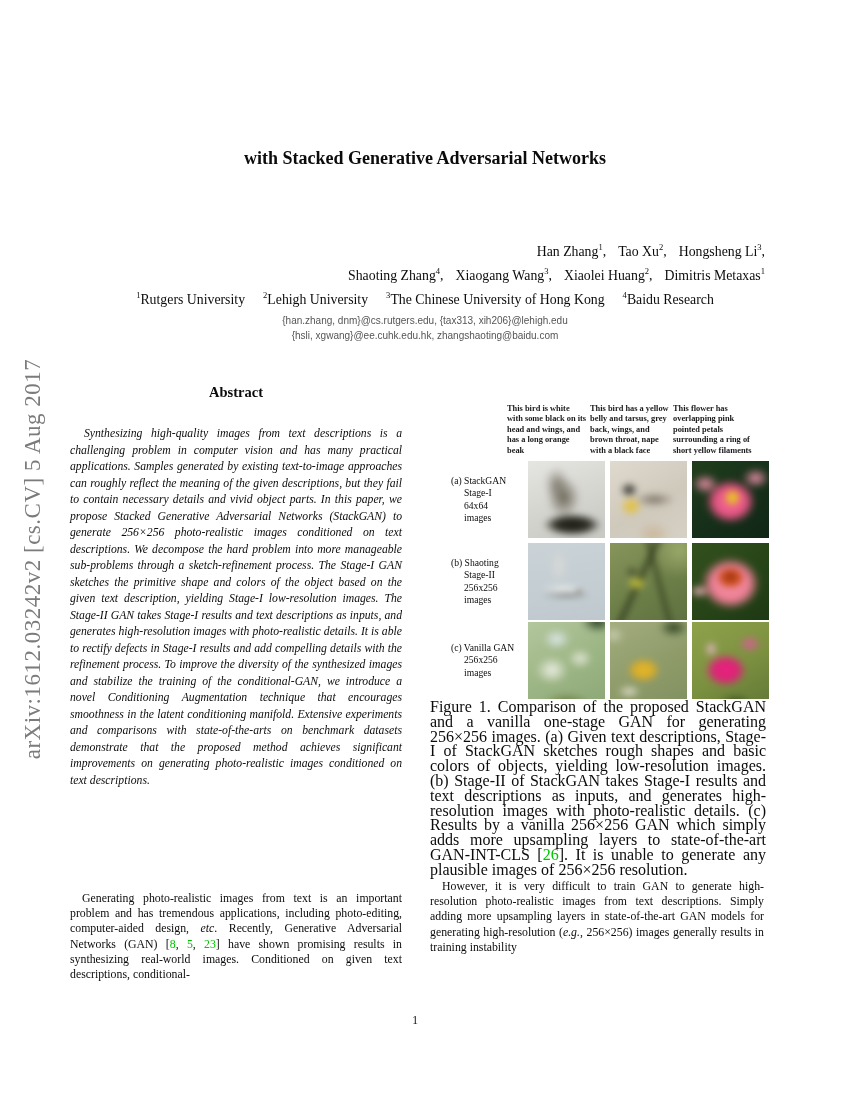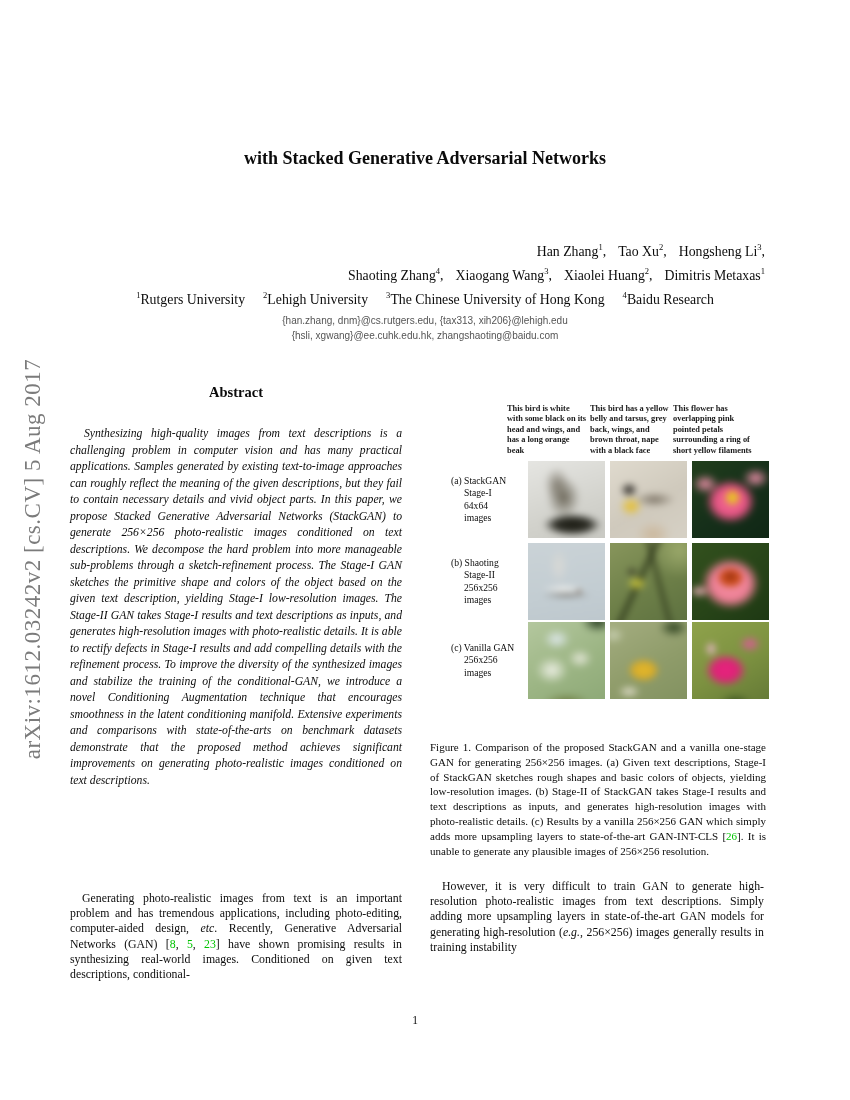--- a/index.html
+++ b/index.html
@@ -47,22 +47,22 @@
                color:#1a1a1a;font-weight:bold;}
   .fig-textcap:nth-child(1){left:77px;}
   .fig-textcap:nth-child(2){left:160px;}
   .fig-textcap:nth-child(3){left:243px;}
   .fig-grid{position:absolute;top:461px;left:430px;width:336px;height:239px;margin-left:21px;}
   .row-label{position:absolute;left:0;width:74px;height:77px;display:flex;
              flex-direction:column;justify-content:center;font-size:9.6px;line-height:12.4px;}
   .row-label .indent{padding-left:13px;}
   .tile{position:absolute;width:77px;height:77px;overflow:hidden;background:#999;}
   .tile .art{position:absolute;inset:-10px;filter:blur(3px);}
-  .figcaption{position:absolute;top:740px;left:430px;width:336px;
-              font-size:11px;line-height:14.8px;text-align:justify;}
+  .figcaption{position:absolute;top:700px;left:430px;width:336px;
+              font-size:16px;line-height:14.8px;text-align:justify;}
 
   
   .art-a1{filter:blur(4px);background:
     radial-gradient(42px 16px at 56% 76%, #1c1c14 0%, rgba(28,28,20,.9) 40%, rgba(28,28,20,0) 70%),
     radial-gradient(24px 30px at 47% 48%, #6b6658 0%, rgba(107,102,88,0) 70%),
     radial-gradient(18px 24px at 40% 34%, #8a857a 0%, rgba(138,133,122,0) 70%),
     linear-gradient(160deg, #e9e9e6, #d2d2cc 60%, #c6c6c0);}
   .art-a2{filter:blur(3px);background:
     radial-gradient(13px 11px at 30% 40%, #15120e 0%, rgba(21,18,14,0) 70%),
     radial-gradient(16px 14px at 32% 57%, #e8bd1e 0%, rgba(232,189,30,0) 72%),

